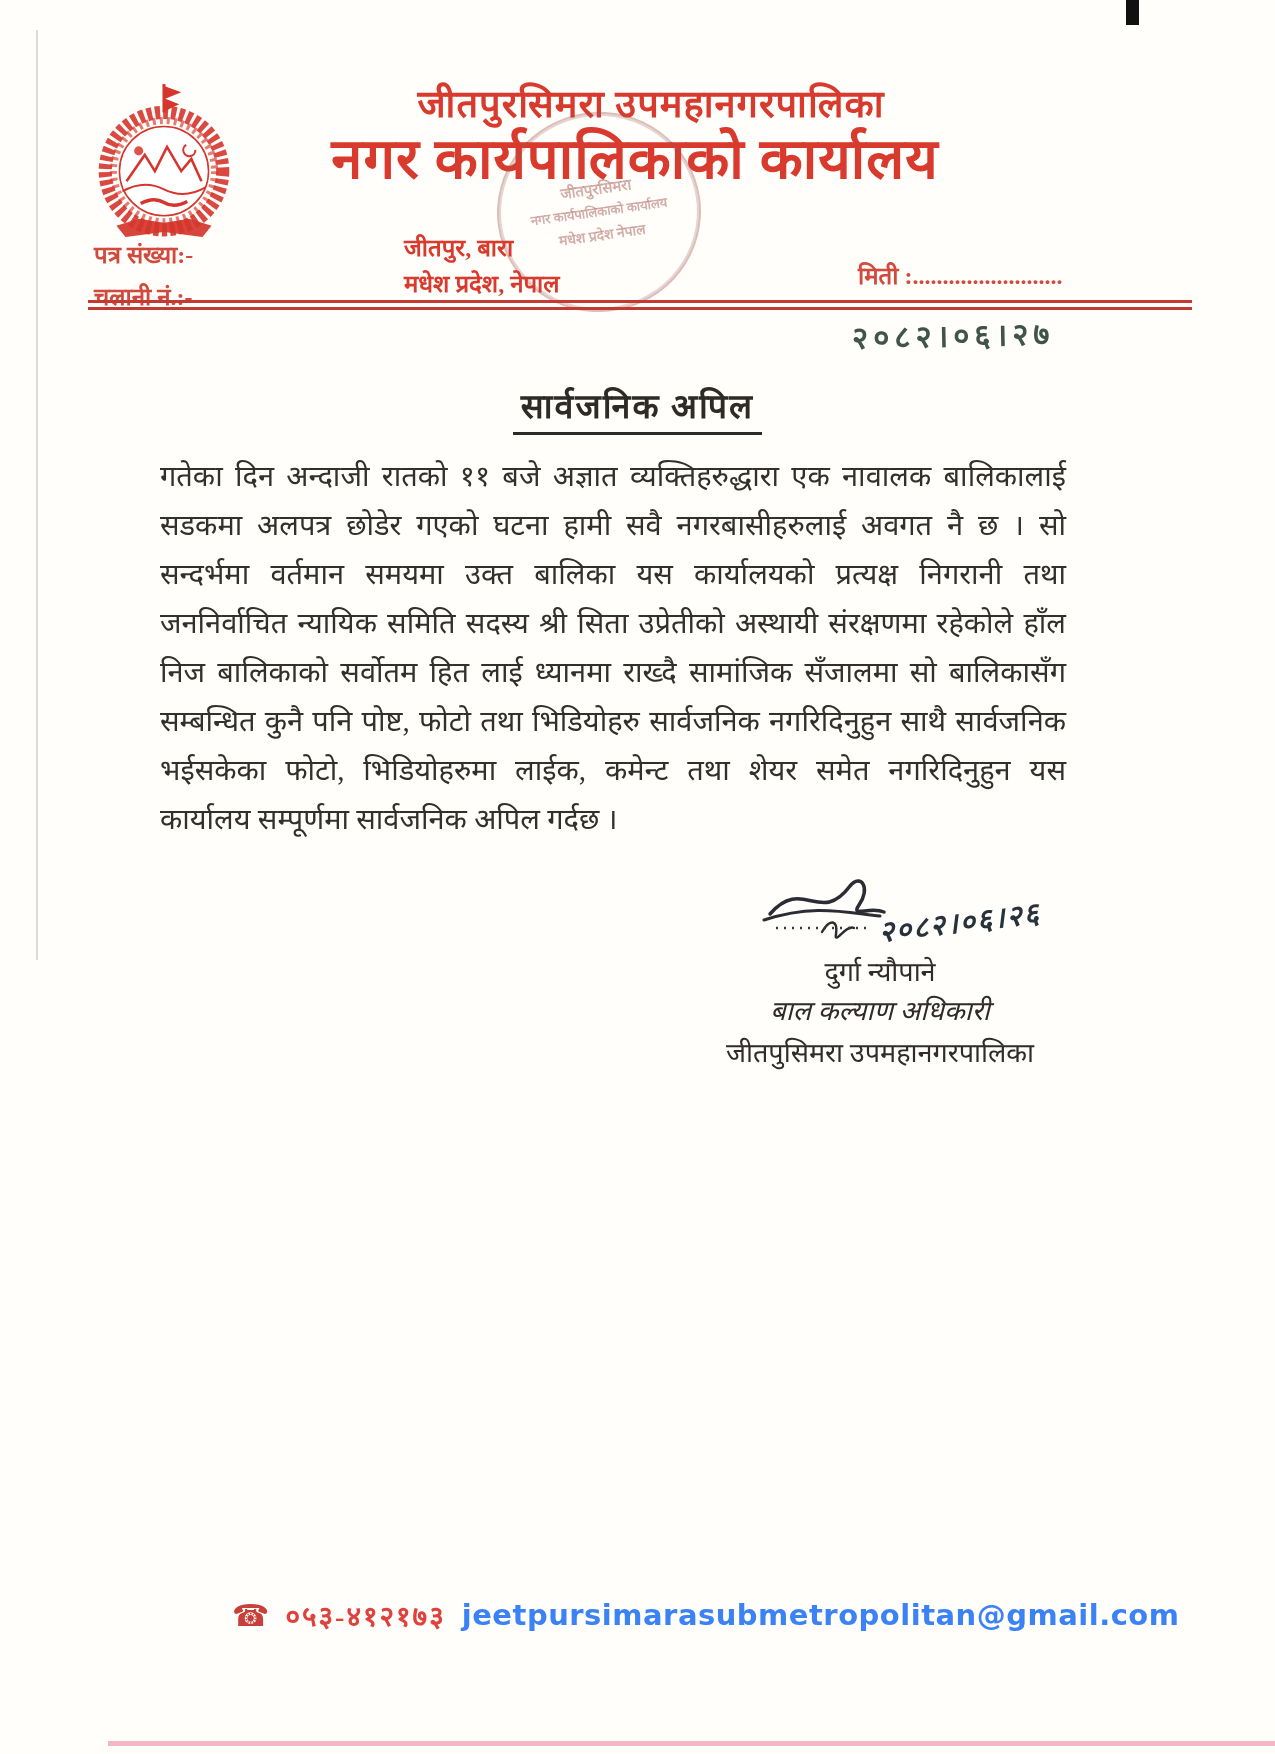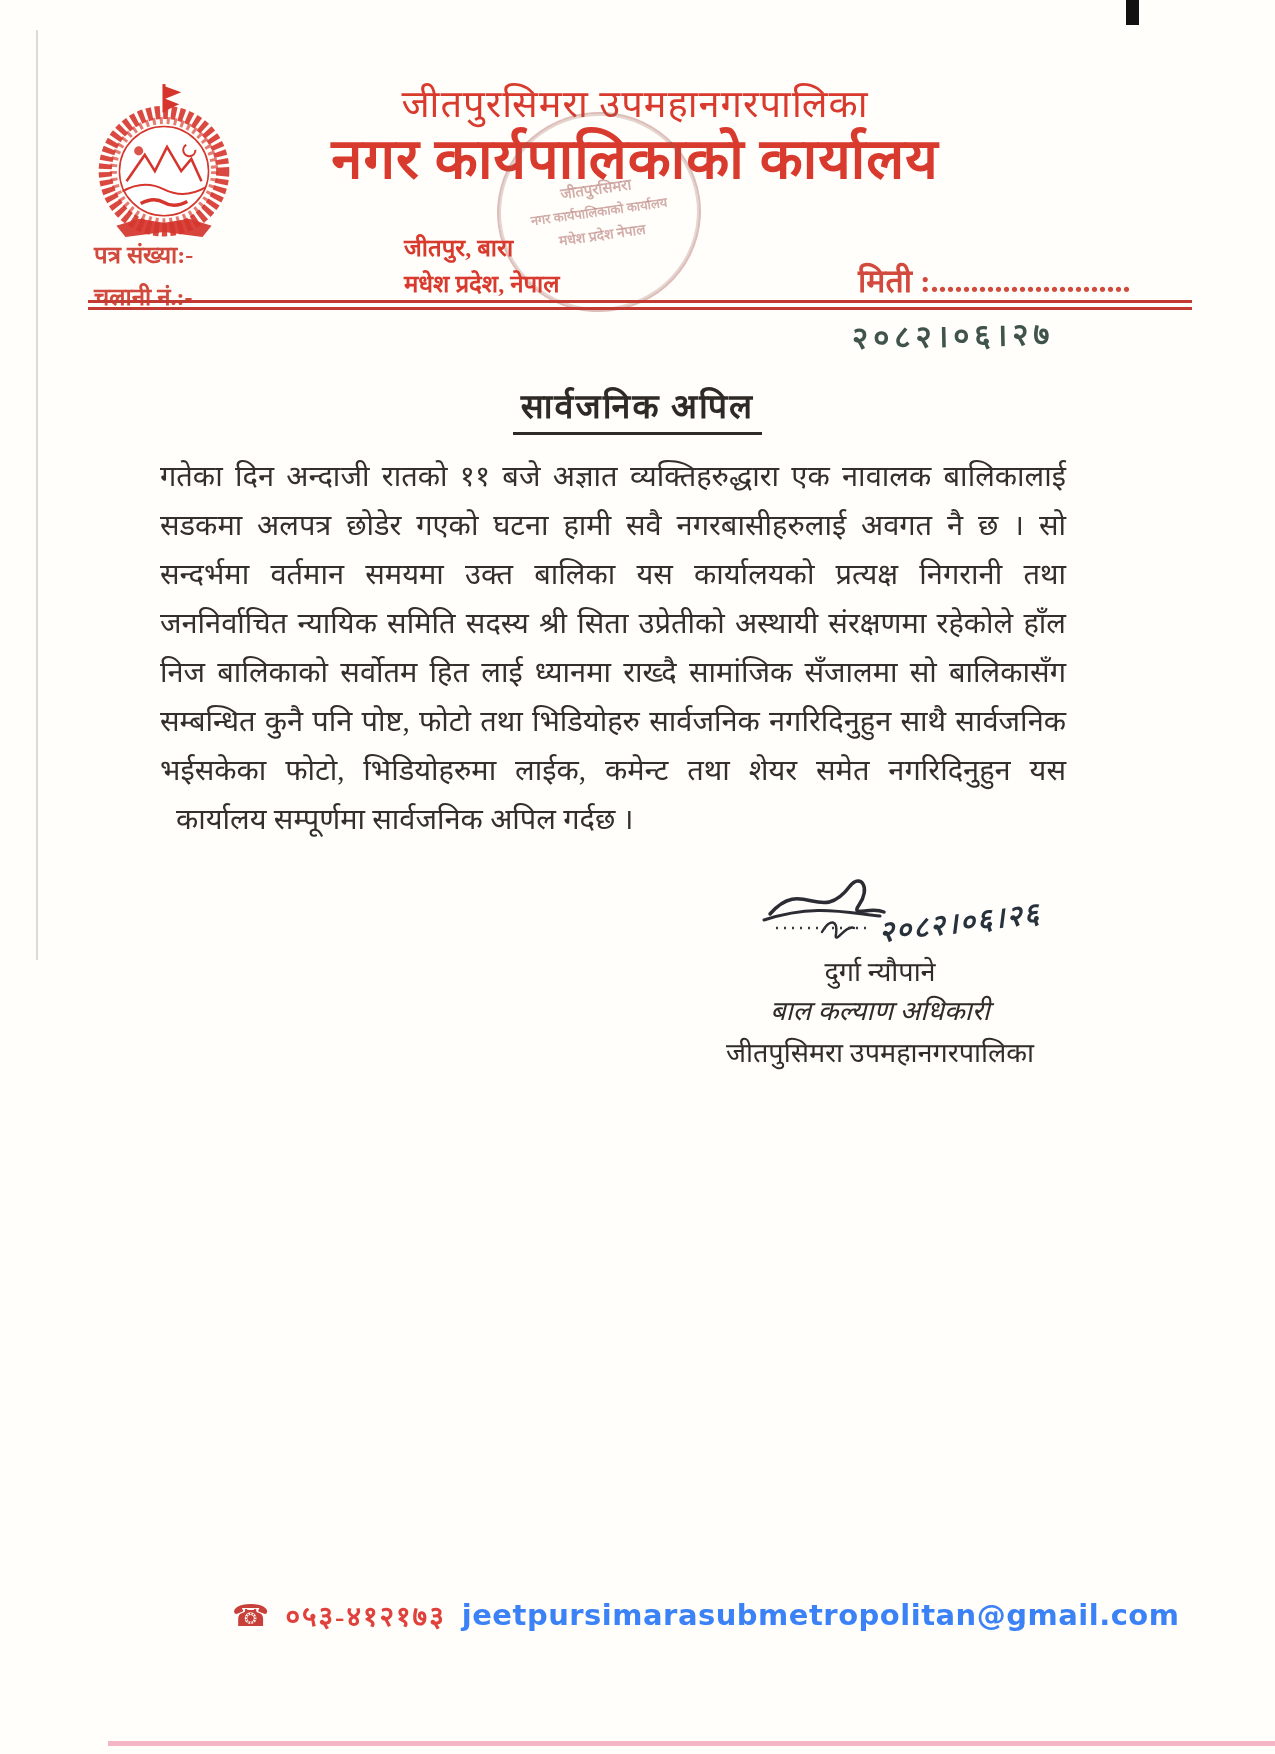--- a/index.html
+++ b/index.html
@@ -12,42 +12,42 @@
     overflow:hidden;
     font-family:"Liberation Serif","DejaVu Serif",serif;
   }
   
   .left-scan-line{position:absolute;left:36px;top:30px;width:2px;height:930px;background:#bdbdbd;opacity:.55;}
   .corner-mark{position:absolute;left:1126px;top:0;width:13px;height:25px;background:#111;}
   .bottom-scan-line{position:absolute;left:108px;top:1741px;width:1167px;height:5px;background:#f2a9bb;opacity:.85;}
   
   .emblem{position:absolute;left:88px;top:80px;width:152px;height:162px;}
   .h1{
-    position:absolute;left:240px;top:76px;width:790px;
-    text-align:center;font-size:38px;font-weight:normal;color:#d93a2e;
+    position:absolute;left:256px;top:76px;width:790px;
+    text-align:center;font-size:38px;font-weight:bold;color:#d93a2e;
     letter-spacing:1px;
   }
   .h2{
     position:absolute;left:180px;top:118px;width:910px;
     text-align:center;font-size:56px;font-weight:bold;color:#d93a2e;
     letter-spacing:1px;
   }
   .stamp{
     position:absolute;left:497px;top:112px;width:200px;height:196px;
     border:2px solid rgba(165,85,80,.38);border-radius:50%;
     box-shadow:inset 0 0 0 6px rgba(255,255,255,0),inset 0 0 0 2px rgba(150,90,85,.25);
     display:flex;flex-direction:column;align-items:center;justify-content:center;
     gap:8px;transform:rotate(-8deg);
   }
   .stamp-line{color:rgba(155,75,70,.45);font-weight:bold;text-align:center;line-height:1.1;}
   .stamp-line.s1{font-size:15px;}
   .stamp-line.s2{font-size:13px;width:150px;}
   .stamp-line.s3{font-size:14px;}
   .meta-left{position:absolute;left:94px;top:234px;color:#d24a3e;font-weight:bold;font-size:24px;line-height:42px;}
-  .meta-right{position:absolute;left:858px;top:258px;color:#d24a3e;font-weight:bold;font-size:32px;}
+  .meta-right{position:absolute;left:858px;top:258px;color:#d24a3e;font-weight:bold;font-size:24px;}
   .addr{position:absolute;left:404px;width:400px;color:#d93a2e;font-weight:bold;font-size:24px;}
   .addr1{top:230px;}
   .addr2{top:266px;}
   .rule{position:absolute;left:88px;top:300px;width:1104px;height:4px;border-top:3px solid #c23a32;border-bottom:3px solid #c23a32;}
   .hand-date{
     position:absolute;left:852px;top:313px;width:260px;
     color:#41544b;font-size:31px;letter-spacing:5px;transform:rotate(-1.2deg);
     font-weight:bold;
   }
   
@@ -57,21 +57,21 @@
   .title span{
     display:inline-block;font-size:34px;font-weight:bold;color:#2e2a26;
     border-bottom:3px solid #2e2a26;padding:0 8px 4px 8px;letter-spacing:2px;
   }
   
   .body-block{
     position:absolute;left:160px;top:452px;width:906px;
     font-size:29px;color:#33302c;line-height:49px;
   }
   .body-line{text-align:justify;text-align-last:justify;text-justify:inter-word;white-space:nowrap0;}
-  .body-line.last{text-align-last:left;margin-left:16px;}
+  .body-line.last{text-align-last:left;}
   
   .sig-scribble{position:absolute;left:758px;top:862px;width:250px;height:95px;}
   .sig-date{
     position:absolute;left:878px;top:898px;width:220px;
     color:#28323c;font-size:29px;font-style:italic;font-weight:bold;
     transform:rotate(-7deg);letter-spacing:2px;
   }
   .sig-text{position:absolute;left:680px;width:400px;text-align:center;color:#2f2c29;font-size:27px;}
   .sig-name{top:952px;}
   .sig-desig{top:991px;font-style:italic;}

